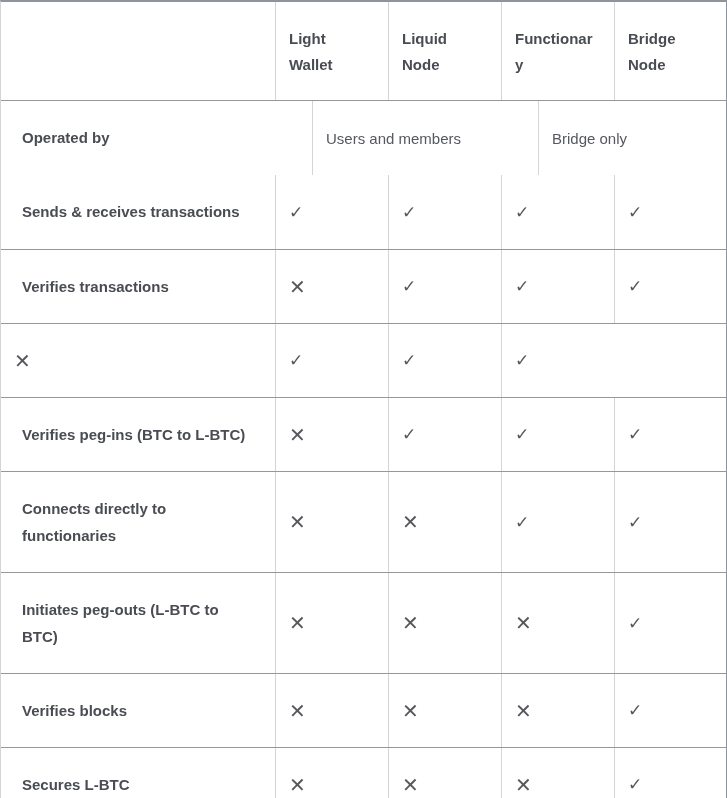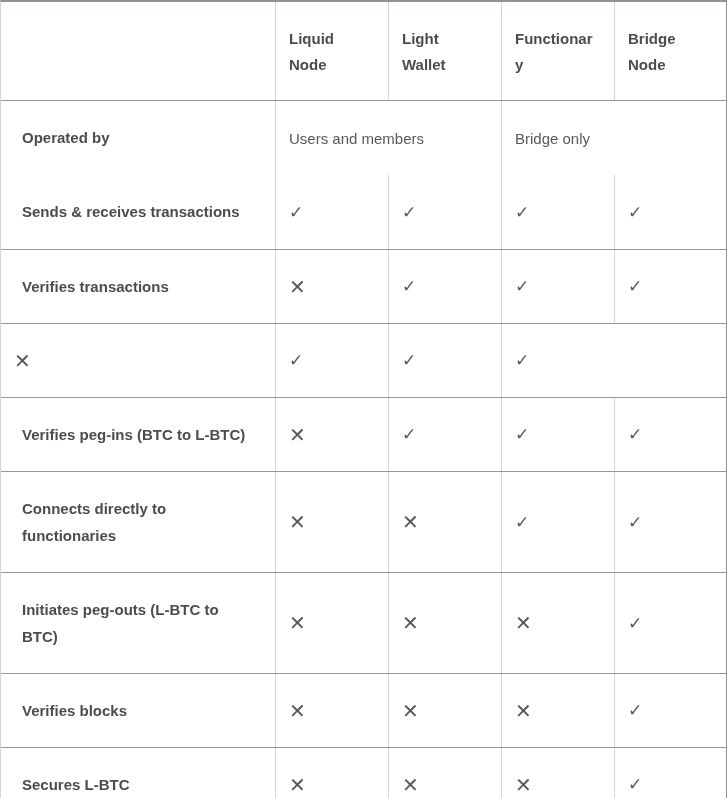--- a/index.html
+++ b/index.html
@@ -46,20 +46,21 @@
     font-size: 15px;
     line-height: 27px;
     color: #494c52;
   }
   .value-cell {
     display: flex;
     align-items: center;
     padding: 0 13px;
     font-size: 15px;
     color: #55585e;
+    margin-left: 37px;
   }
   .mark-cell {
     display: flex;
     align-items: center;
     padding: 0 13px;
   }
   .check {
     font-size: 17px;
     color: #56585d;
     line-height: 1;
@@ -71,24 +72,24 @@
   }
 </style>
 </head>
 <body>
 
 <div class="table">
 
   <div class="row header">
     <div class="cell col-head"></div>
     <div class="cell col-head">
+      <span class="txt">Light Wallet</span>
+    </div>
+    <div class="cell col-head">
       <span class="txt">Liquid Node</span>
-    </div>
-    <div class="cell col-head">
-      <span class="txt">Light Wallet</span>
     </div>
     <div class="cell col-head">
       <span class="txt">Functionary</span>
     </div>
     <div class="cell col-head">
       <span class="txt">Bridge Node</span>
     </div>
   </div>
 
   <div class="row operated">

